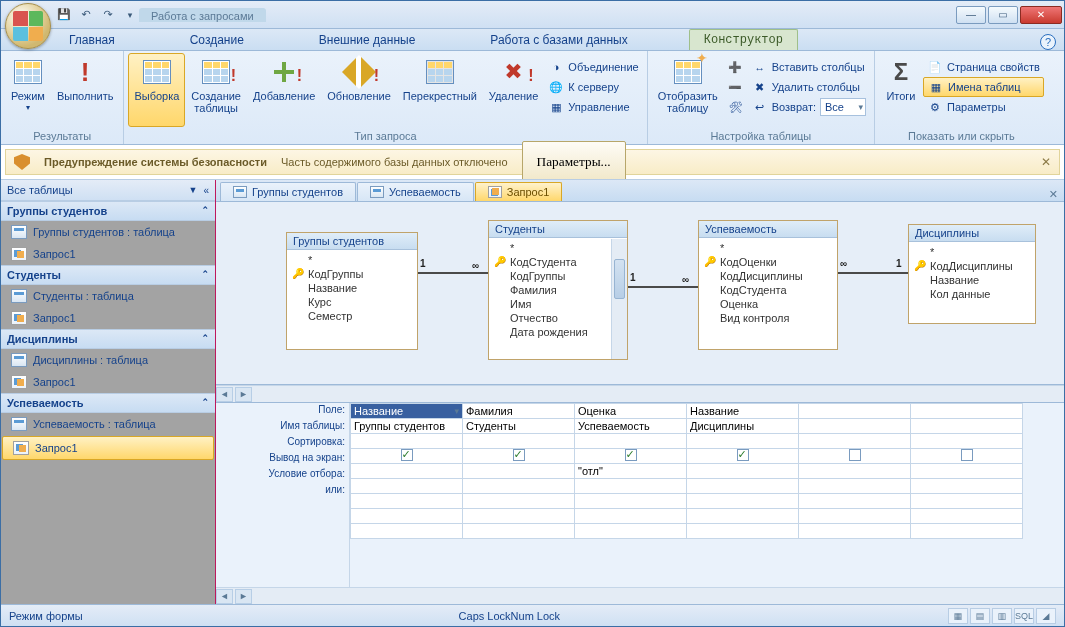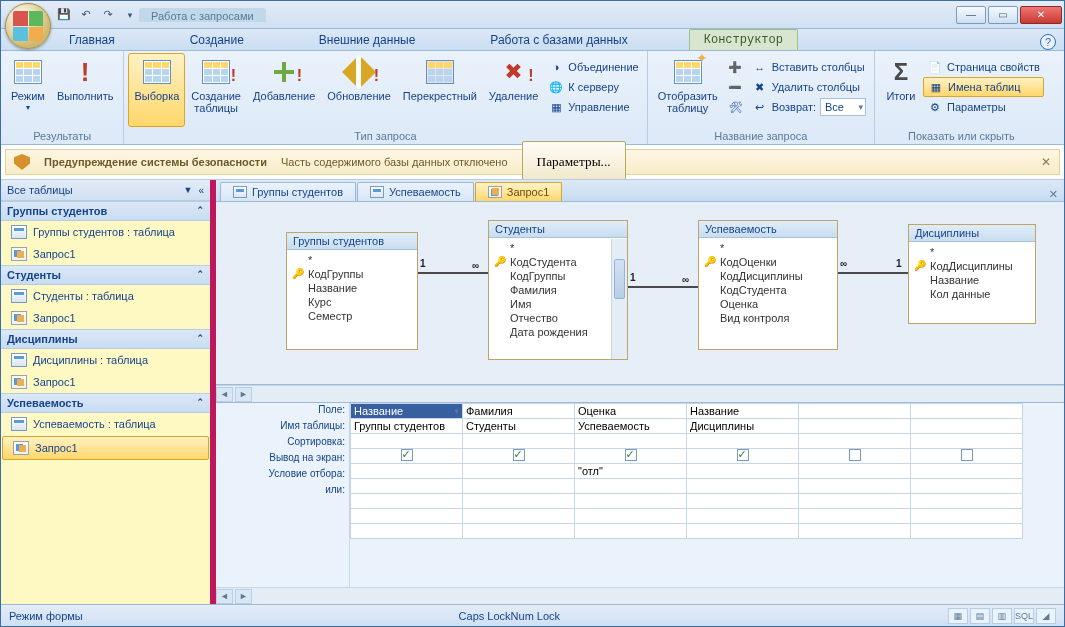--- a/index.html
+++ b/index.html
@@ -45,21 +45,21 @@
 .combo::after{content:"▾";position:absolute;right:2px;color:#5b7a96;font-size:9px;}
 
 
 .secbar { height: 26px; background: linear-gradient(#fdf6e4,#f8ecc7); border: 1px solid #e1d49a; margin: 4px; display:flex; align-items:center; gap:14px; padding:0 8px; font-size:11px; color:#6b5b28; }
 .secbar .shield { width:16px;height:16px; background:#d98f2e; clip-path:polygon(50% 0,100% 20%,100% 60%,50% 100%,0 60%,0 20%); }
 .secbtn { border:1px solid #b7a66a;background:linear-gradient(#fefcf6,#f1e8c8); padding:12px 14px; border-radius:2px;font-family:Liberation Serif, serif; }
 .secbar .x { margin-left:auto; color:#8b7a46; font-size:12px; }
 
 
 .mainrow { flex:1; display:flex; min-height:0; background:#e7effa; border-top:1px solid #b8cde4; }
-.navpane { width:215px; background:#fef9c3; border-right:6px solid #be185d; display:flex; flex-direction:column; font-size:11px; }
+.navpane { width:215px; background:#a3a3a3; border-right:1px solid #be185d; display:flex; flex-direction:column; font-size:11px; }
 .nav-head { background:linear-gradient(#e4ecf7,#cfe0f3); border-bottom:1px solid #b8cde4; padding:4px 6px; display:flex; align-items:center; color:#15428b; }
 .nav-head .dd{margin-left:auto;font-size:9px;} .nav-head .close{margin-left:6px;font-size:10px;}
 .nav-group-h { background:linear-gradient(#dce8f6,#c7dcf2); border-top:1px solid #b8cde4;border-bottom:1px solid #b8cde4; padding:3px 6px; font-weight:bold; color:#15428b; display:flex; }
 .nav-group-h .col{margin-left:auto;font-size:9px;}
 .nav-item { padding:4px 6px 4px 10px; display:flex; align-items:center; gap:6px; color:#15428b; }
 .nav-item.sel { background:linear-gradient(#fff1c4,#ffd76b); border:1px solid #d9a726; margin:1px; border-radius:2px; }
 .nav-item .tico{width:16px;height:14px;}
 
 .workarea { flex:1; display:flex; flex-direction:column; min-width:0; }
 .doctabs { height:22px; background:linear-gradient(#dce8f6,#c7dcf2); display:flex; align-items:flex-end; padding-left:4px; border-bottom:1px solid #9db9d8;}
@@ -318,21 +318,21 @@
             </div>
           <div class="small-row">
               <span class="si">↩</span>
               <span>Возврат:</span>
               <span class="combo">
                 <span>Все</span>
               </span>
             </div>
         </div>
       </div>
-      <div class="rgroup-label">Название запроса</div>
+      <div class="rgroup-label">Настройка таблицы</div>
     </div>
 
     <div class="rgroup" style="border-right:none;">
       <div class="rgroup-body">
         <div class="big-btn">
           <div class="ico">
               <span class="i-sigma">Σ</span>
             </div>
           <span>Итоги</span>
         </div>

